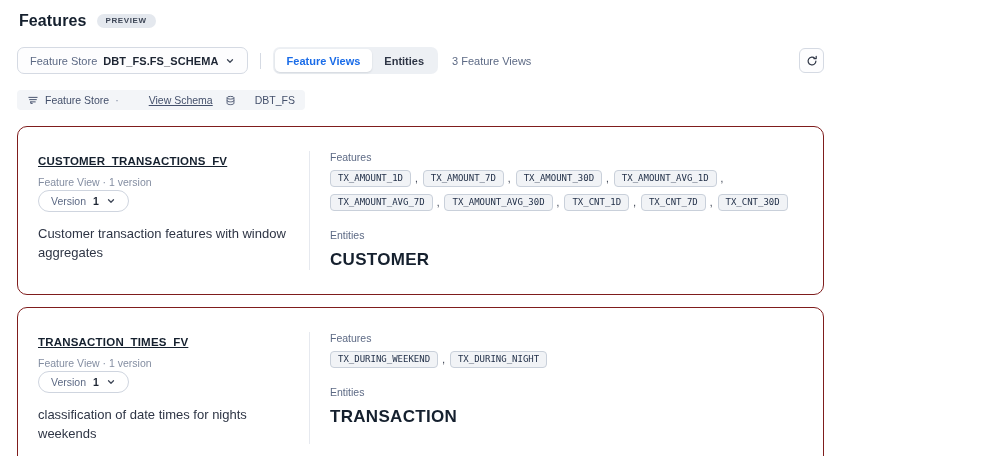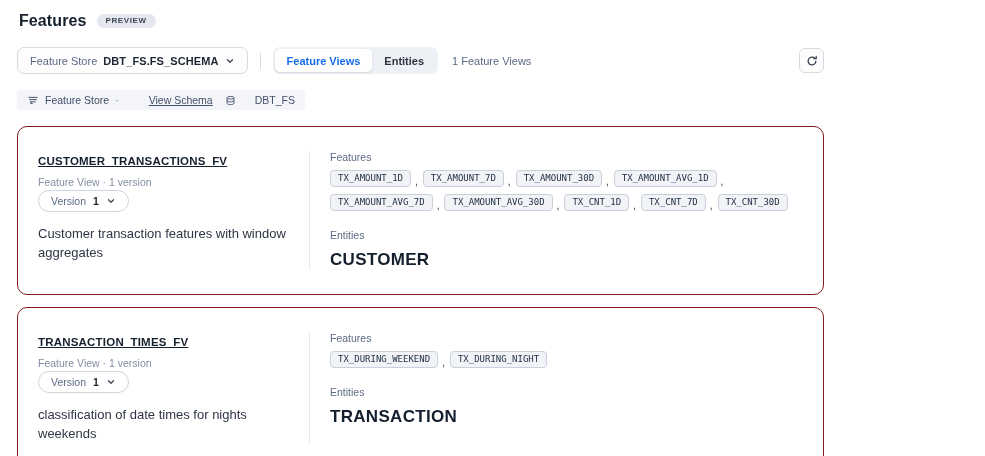--- a/index.html
+++ b/index.html
@@ -71,21 +71,21 @@
     display: inline-flex; align-items: center; gap: 7px; margin-top: 2px;
     border: 1px solid #cfd5df; border-radius: 12px; padding: 4px 12px;
     font-size: 10.5px; cursor: pointer; background: #fff;
   }
   .version-pill .lbl { color: #5d6a85; }
   .version-pill .val { font-weight: bold; color: #1d2533; }
   .card-desc { font-size: 13px; color: #2e3545; margin-top: 13px; line-height: 1.45; max-width: 252px; }
 
   .section-label { font-size: 10.5px; color: #5d6a85; }
   .chips { margin-top: 7px; display: flex; flex-wrap: wrap; align-items: center; row-gap: 7px; max-width: 600px; }
-  .chip-item { display: inline-flex; align-items: flex-end; }
+  .chip-item { display: inline-flex; align-items: center; }
   .chip-item:not(:last-child)::after { content: ","; color: #2e3545; font-size: 10px; margin: 0 5px 0 4px; }
   .chip {
     background: #f1f3f6; border: 1px solid #c9d0da; border-radius: 4px;
     padding: 2px 7px 3px 7px; font-family: "DejaVu Sans Mono", monospace;
     font-size: 9px; color: #233149; letter-spacing: 0; white-space: nowrap;
   }
   .entities-block { margin-top: 18px; }
   .entity-link {
     display: inline-block; margin-top: 9px; font-size: 17px; font-weight: bold;
     color: #15202e; letter-spacing: 0.3px; cursor: pointer;
@@ -114,21 +114,21 @@
         <svg width="10" height="10" viewBox="0 0 16 16" fill="none" stroke="currentColor" stroke-width="2" stroke-linecap="round" stroke-linejoin="round">
             <path d="M4 6l4 4 4-4"></path>
           </svg>
       </span>
     </div>
     <div class="vsep"></div>
     <div class="segmented">
       <div class="segment active">Feature Views</div>
       <div class="segment">Entities</div>
     </div>
-    <span class="count-text">1 Feature Views</span>
+    <span class="count-text">3 Feature Views</span>
     <div class="toolbar-spacer"></div>
     <div class="refresh-btn">
       <span>
         <svg width="12" height="12" viewBox="0 0 16 16" fill="none" stroke="currentColor" stroke-width="1.6" stroke-linecap="round" stroke-linejoin="round">
           <path d="M13.2 8a5.2 5.2 0 1 1-1.4-3.55"></path>
           <path d="M13.6 1.7v3.1h-3.1"></path>
         </svg>
       </span>
     </div>
   </div>

